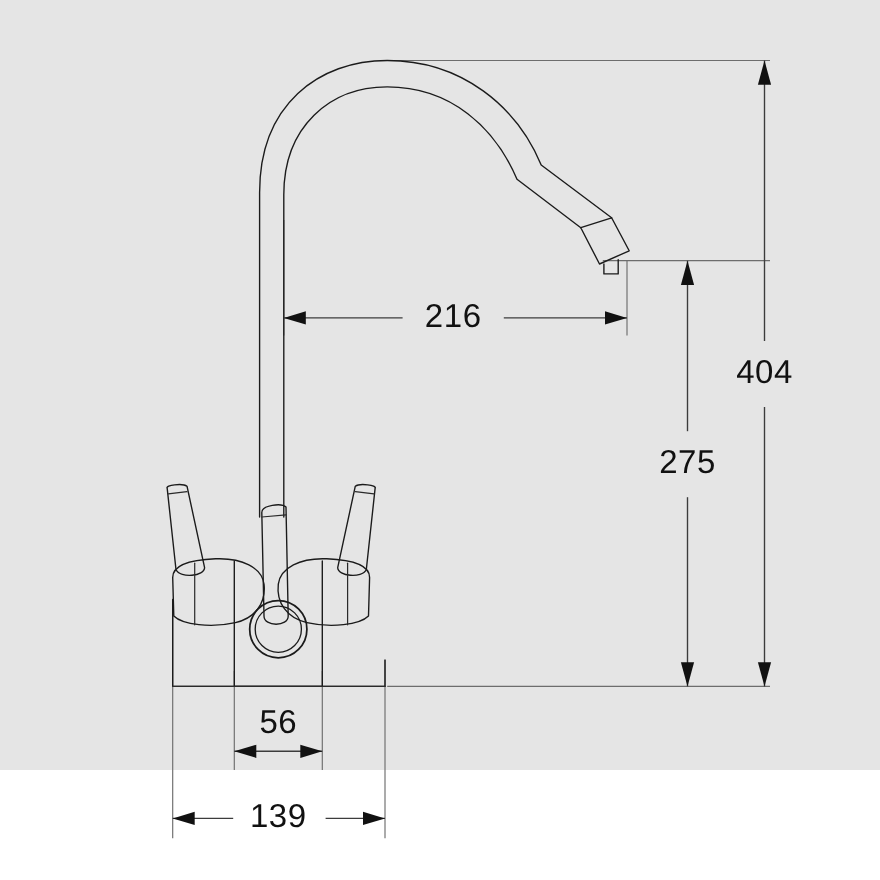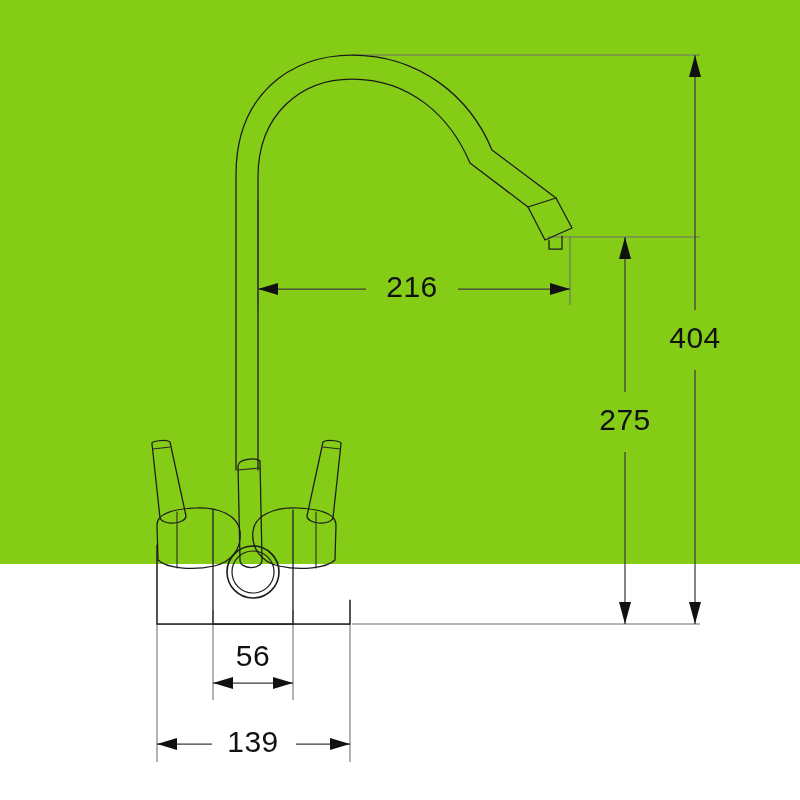--- a/index.html
+++ b/index.html
@@ -9,22 +9,22 @@
   }
   body {
     width: 800px;
     height: 800px;
     font-family: "Liberation Sans", sans-serif;
     overflow: hidden;
   }
   #drawing-root {
     position: relative;
     width: 800px;
-    height: 564px;
-    background: #84cc16;
+    height: 700px;
+    background: #e5e5e5;
   }
   svg#tech-drawing {
     display: block;
     width: 800px;
     height: 800px;
   }
   .part-outline {
     fill: none;
     stroke: #1b1b1b;
     stroke-width: 1.25;

